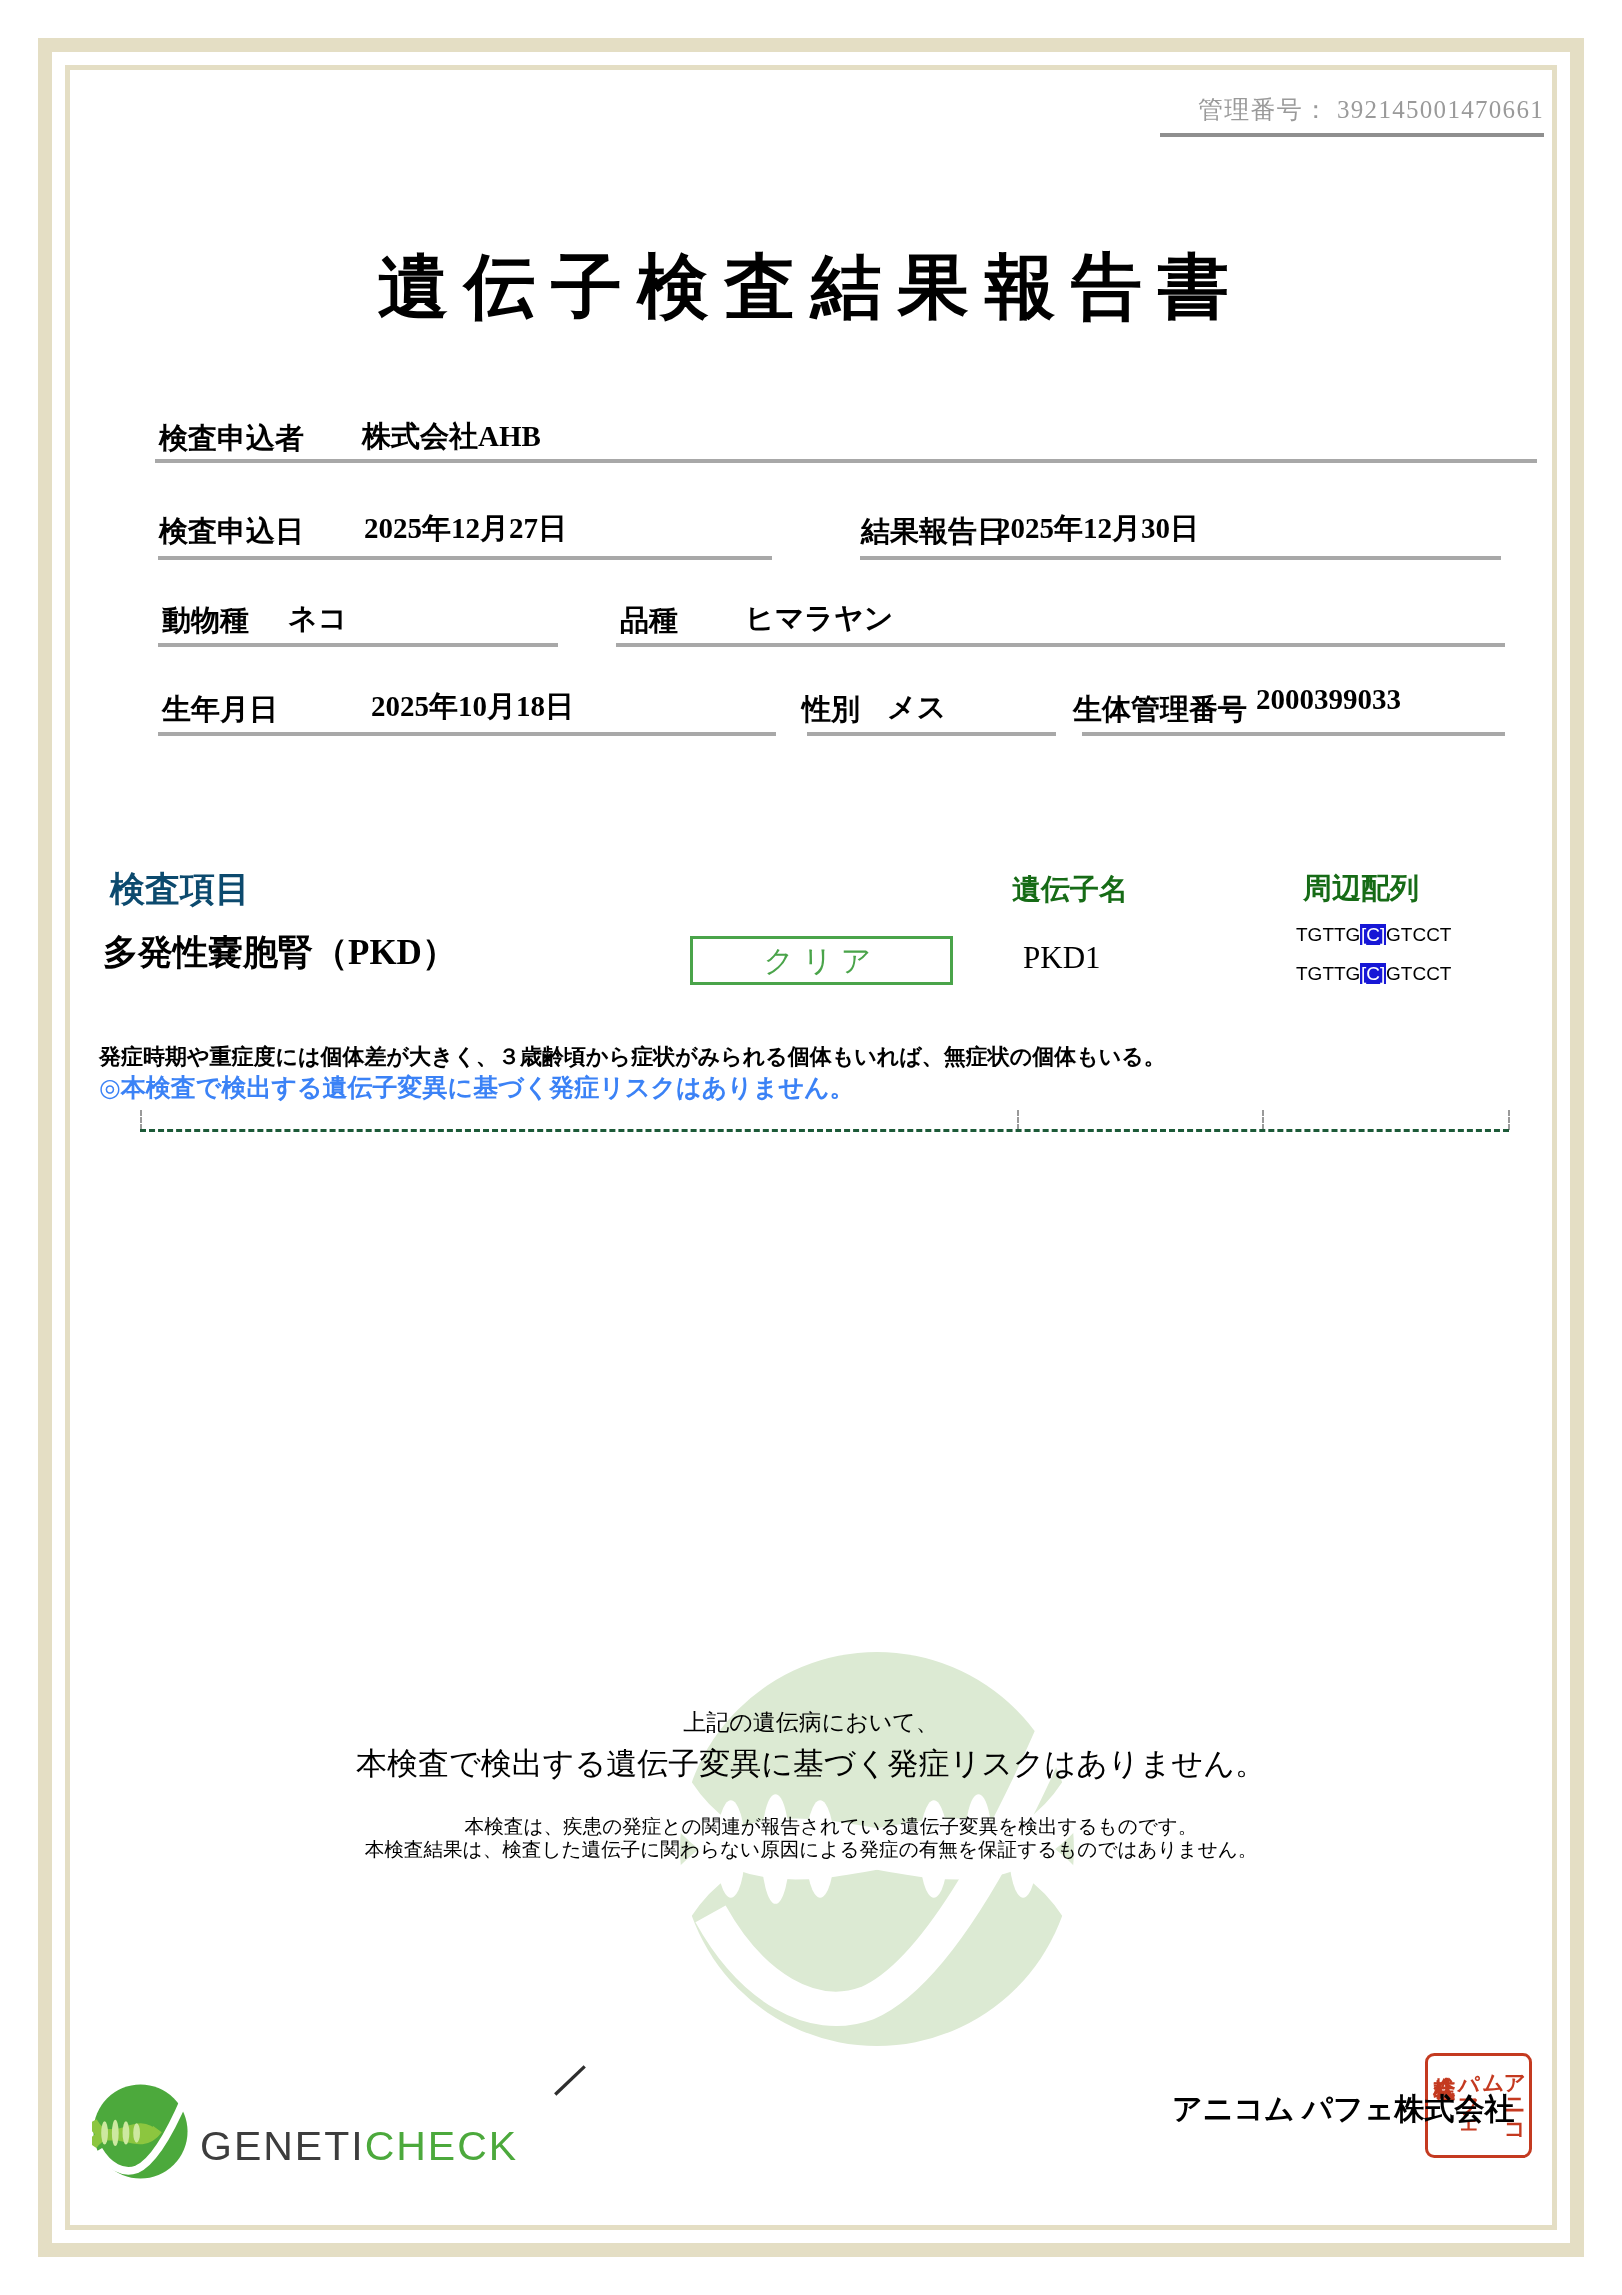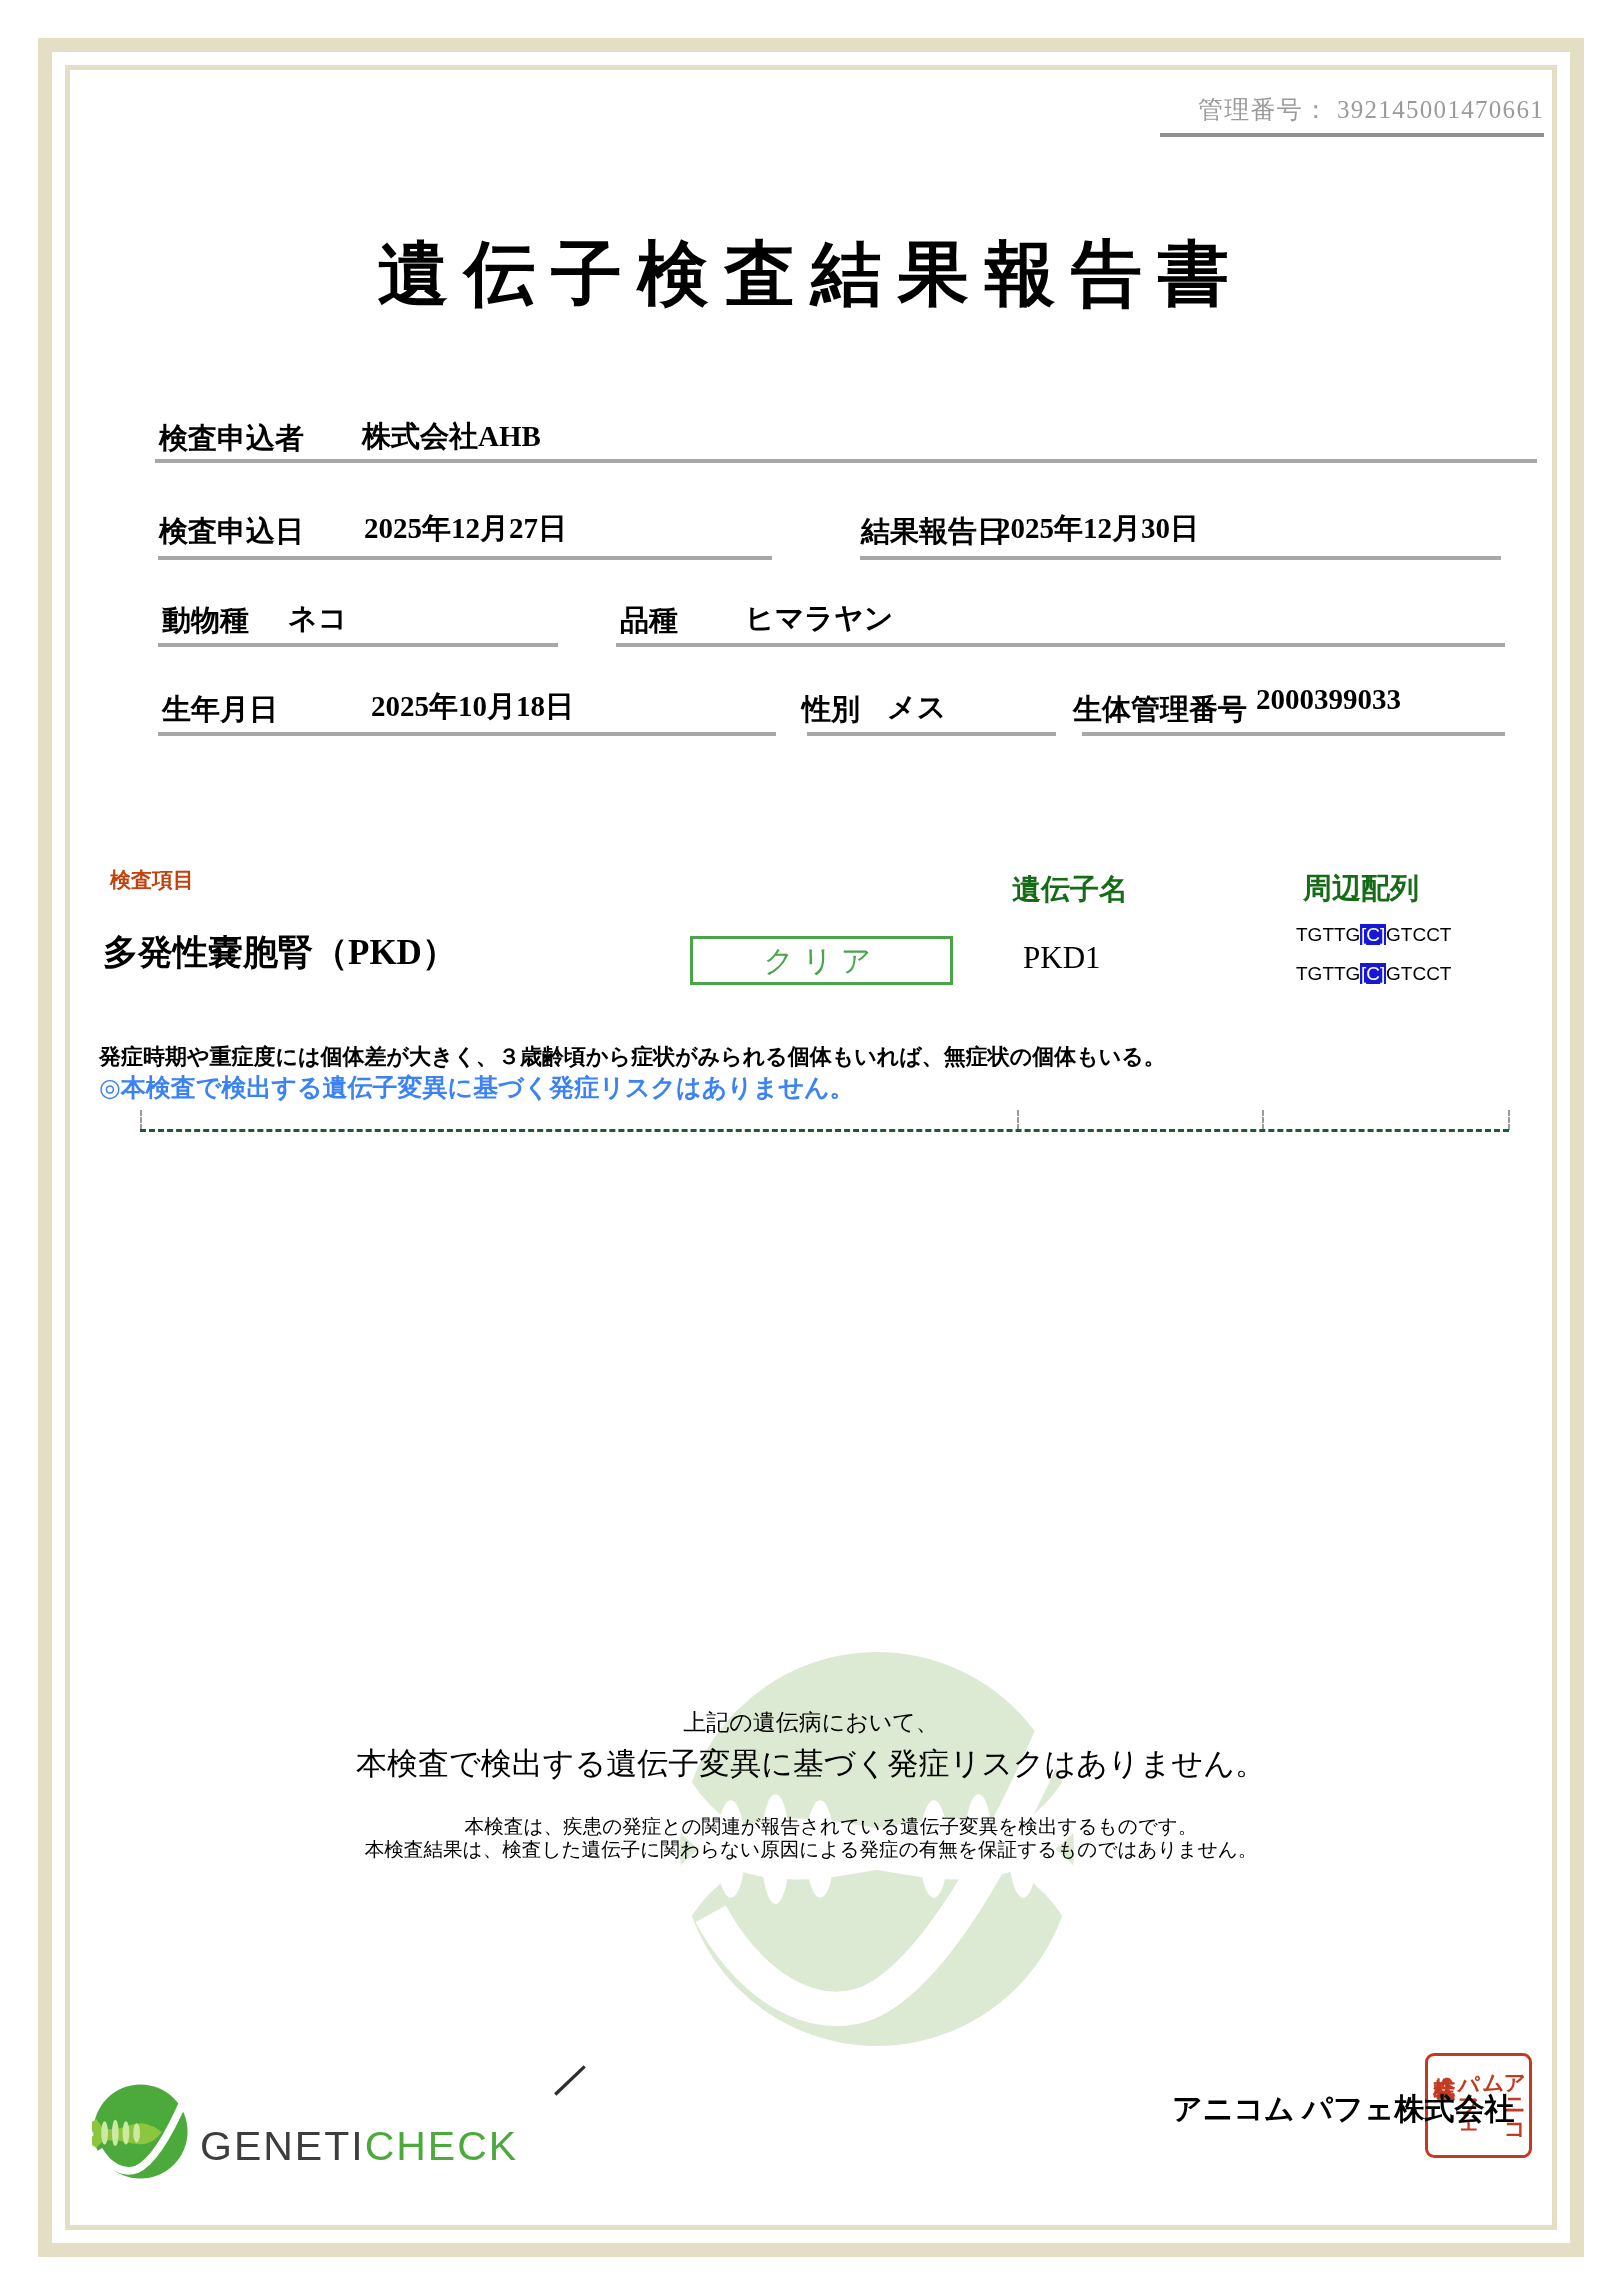--- a/index.html
+++ b/index.html
@@ -10,21 +10,21 @@
   
   .frame{position:absolute;pointer-events:none;}
   .frame.outer{left:38px;top:38px;right:38px;bottom:38px;border:14.4px solid #e4dec4;}
   .frame.inner{left:65px;top:65px;right:65px;bottom:65px;border:5.9px solid #e4dec4;}
 
   
   .ctrl{right:78px;top:93px;font-size:25px;color:#9a9a9a;letter-spacing:1.3px;}
   .ctrl-line{left:1160px;top:133px;width:384px;height:3.9px;background:#8f8f8f;}
 
   .title{left:0;right:0;top:224px;text-align:center;font-size:71px;font-weight:bold;
-         letter-spacing:15.7px;margin:3px;}
+         letter-spacing:15.7px;margin:16px;}
 
   
   .lab{font-weight:bold;font-size:29px;}
   .val{font-weight:bold;font-size:29px;}
   .bar{position:absolute;height:3.9px;background:#a8a8a8;}
 
   .r1-lab{left:159px;top:419px;}
   .r1-val{left:362px;top:417px;}
   .r1-bar{left:155px;top:459px;width:1382px;}
 
@@ -46,21 +46,21 @@
   .r4-val1{left:371px;top:687px;}
   .r4-lab2{left:802px;top:690px;}
   .r4-val2{left:887px;top:688px;}
   .r4-lab3{left:1073px;top:690px;}
   .r4-val3{left:1256px;top:683px;}
   .r4-bar1{left:158px;top:732px;width:618px;}
   .r4-bar2{left:807px;top:732px;width:249px;}
   .r4-bar3{left:1082px;top:732px;width:423px;}
 
   
-  .sec-head{left:110px;top:866px;font-size:21px;font-weight:bold;color:#c2410c;}
+  .sec-head{left:110px;top:866px;font-size:35px;font-weight:bold;color:#0c4a6e;}
   .test-name{left:103px;top:929px;font-size:35px;font-weight:bold;}
   .result-box{left:690px;top:936px;width:257px;height:43px;border:3.3px solid #4aa44a;
               text-align:center;line-height:43px;font-size:30px;color:#4aa44a;letter-spacing:7.9px;}
   .gene-head{left:1012px;top:870px;font-size:29px;font-weight:bold;color:#166b16;}
   .gene-name{left:1023px;top:940px;font-size:31px;}
   .seq-head{left:1303px;top:869px;font-size:29px;font-weight:bold;color:#166b16;}
   .seq{font-family:Liberation Sans, sans-serif;font-size:19px;letter-spacing:0px;}
   .seq1{left:1296px;top:924px;}
   .seq2{left:1296px;top:963px;}
   .seq .variant{background:#1717d6;color:#ffffff;padding:0 0.7px;}

